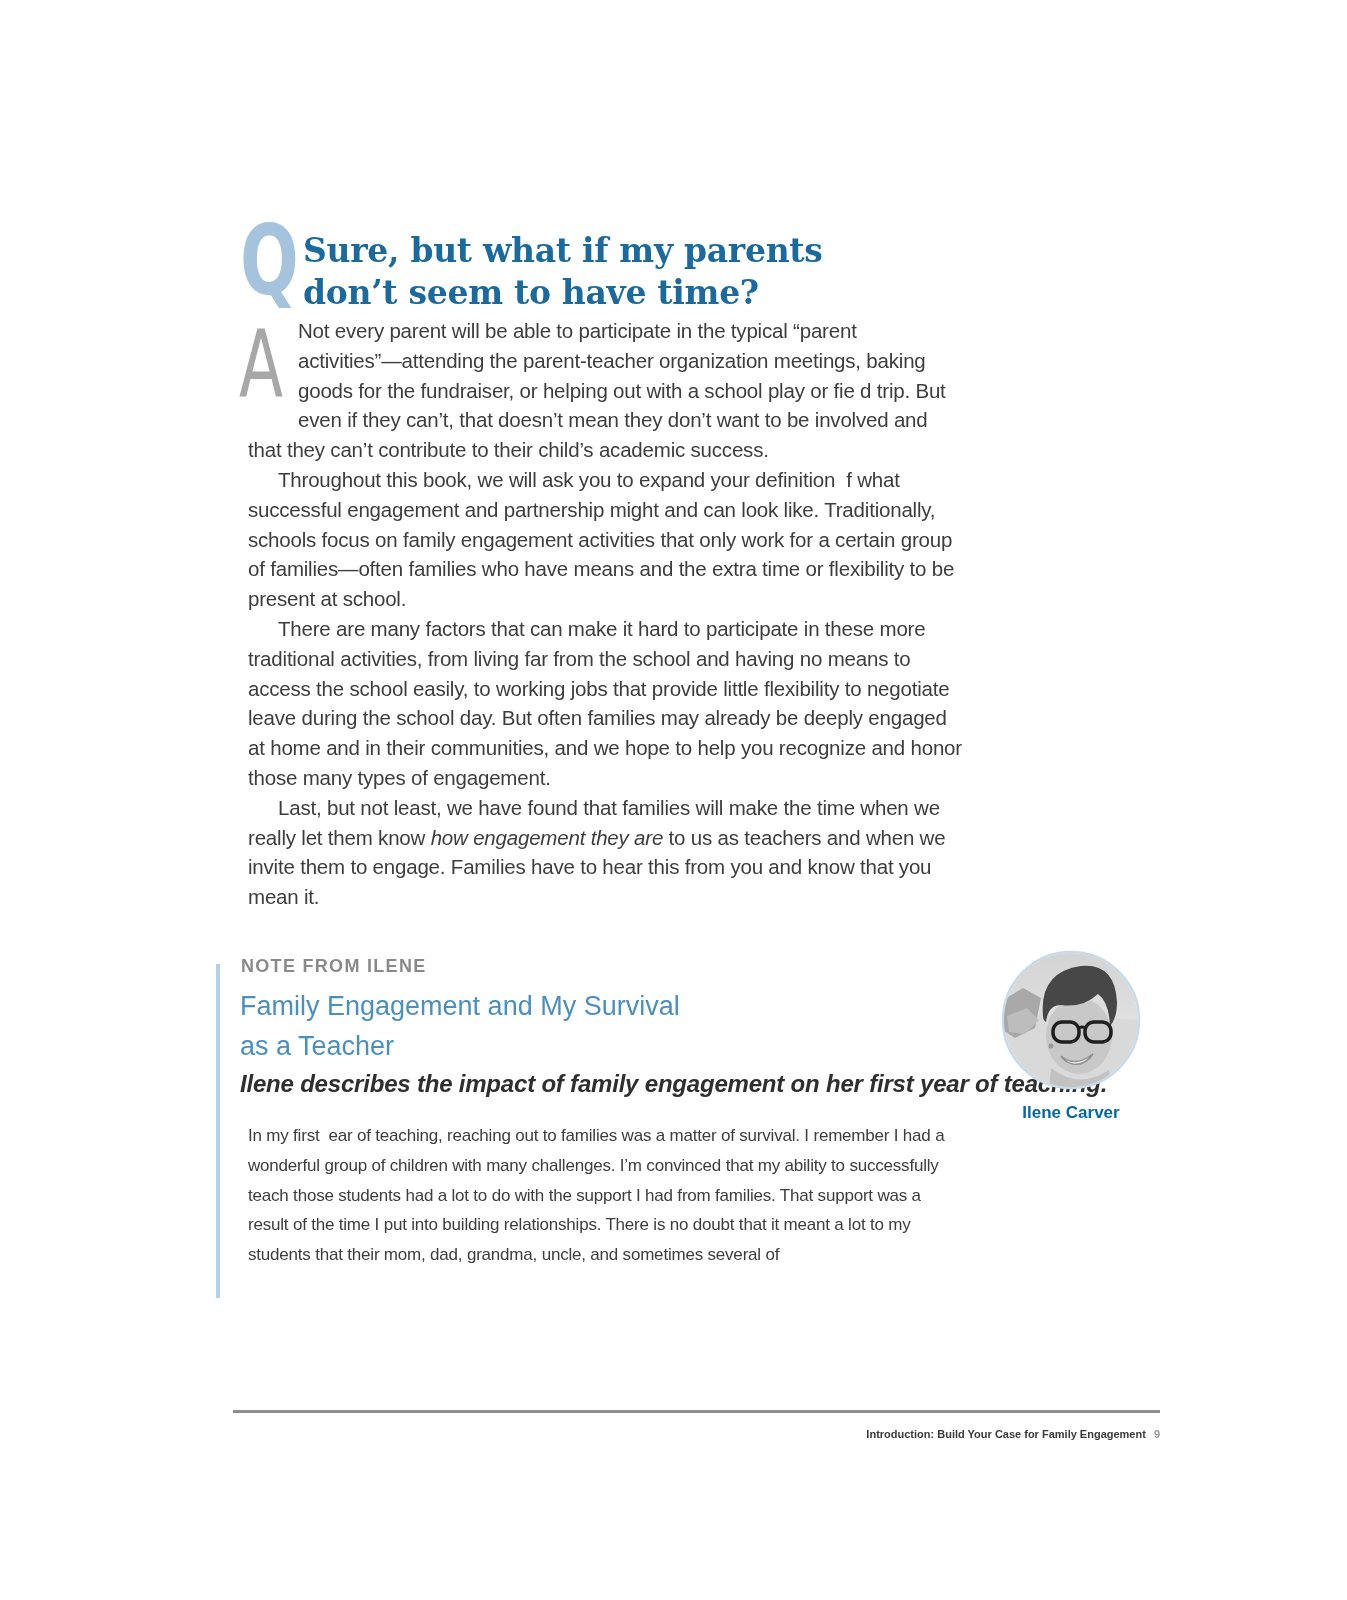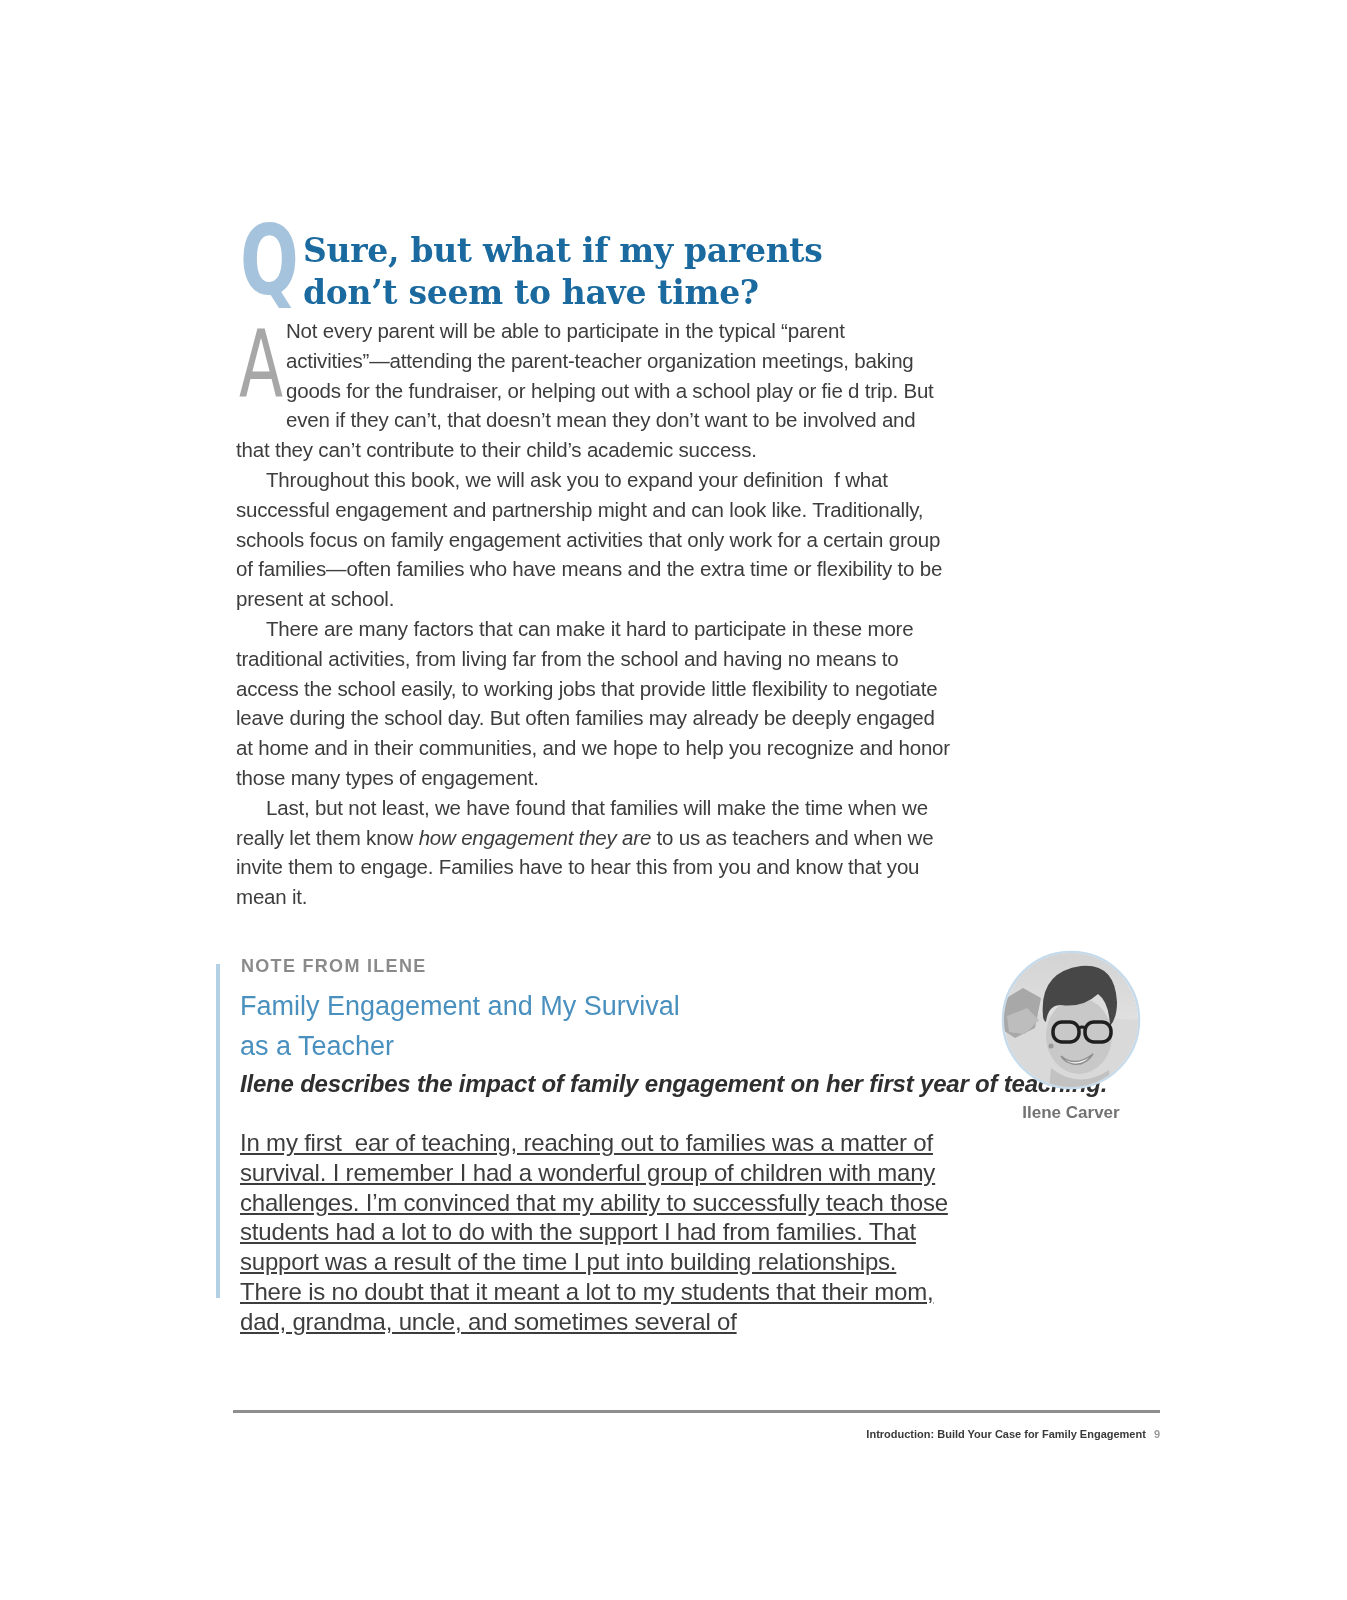--- a/index.html
+++ b/index.html
@@ -19,47 +19,47 @@
     font-family:"DejaVu Serif", serif; font-weight:bold;
     font-size:33px; line-height:42px; color:#1a6a9f; letter-spacing:-.3px;
   }
   .a-glyph {
     position:absolute; left:239px; top:319px;
     font-family:"DejaVu Sans", sans-serif; font-weight:normal;
     font-size:92px; line-height:1; color:#a7a7a7;
     transform:scaleX(.70); transform-origin:left top;
   }
   .answer {
-    position:absolute; left:236px; top:316px; width:715px;
+    position:absolute; left:248px; top:316px; width:715px;
     font-size:20.5px; line-height:29.8px; letter-spacing:-.2px; color:#3d3d3d;
   }
   .answer p { margin:0; }
   .answer p.indent { text-indent:30px; }
   .dropcap-spacer { float:left; width:50px; height:90px; }
   
   .note-bar { position:absolute; left:216px; top:964px; width:4px; height:334px; background:#b3d1e5; }
   .note-kicker {
     position:absolute; left:241px; top:956px;
     font-size:18px; font-weight:bold; letter-spacing:1.3px; color:#8a8a8a;
   }
   .note-title {
     position:absolute; left:240px; top:986px; margin:0;
     font-size:27px; line-height:40px; font-weight:normal; color:#4a90bf;
   }
   .note-subtitle {
     position:absolute; left:240px; top:1070px;
     font-size:24px; font-weight:bold; font-style:italic; color:#2f2f2f; letter-spacing:-.2px;
   }
   .note-body {
-    position:absolute; left:240px; top:1104px; width:715px;
-    font-size:24px; line-height:29.8px; letter-spacing:-.2px;text-decoration:underline;
+    position:absolute; left:248px; top:1104px; width:715px;
+    font-size:17px; line-height:29.8px; letter-spacing:-.2px;
   }
   
   .photo-wrap { position:absolute; left:1000px; top:950px; width:142px; text-align:center; }
-  .photo-caption { margin-top:9px; font-size:17px; font-weight:bold; color:#737373; }
+  .photo-caption { margin-top:9px; font-size:17px; font-weight:bold; color:#0369a1; }
   
   .footer-rule { position:absolute; left:233px; top:1410px; width:927px; height:3px; background:#8e8e8e; }
   .footer {
     position:absolute; left:233px; top:1428px; width:927px; text-align:right;
     font-size:11px; font-weight:bold; color:#3a3a3a;
   }
   .page-num { color:#9a9a9a; margin-left:8px; }
 </style>
 </head>
 <body>

